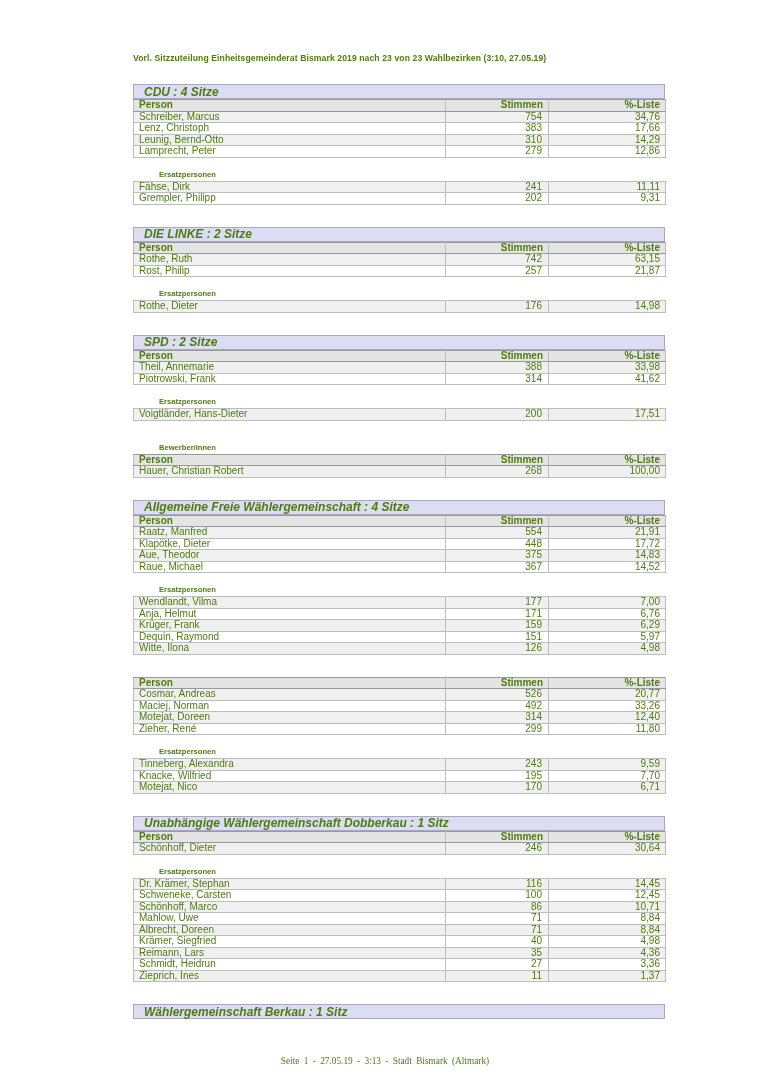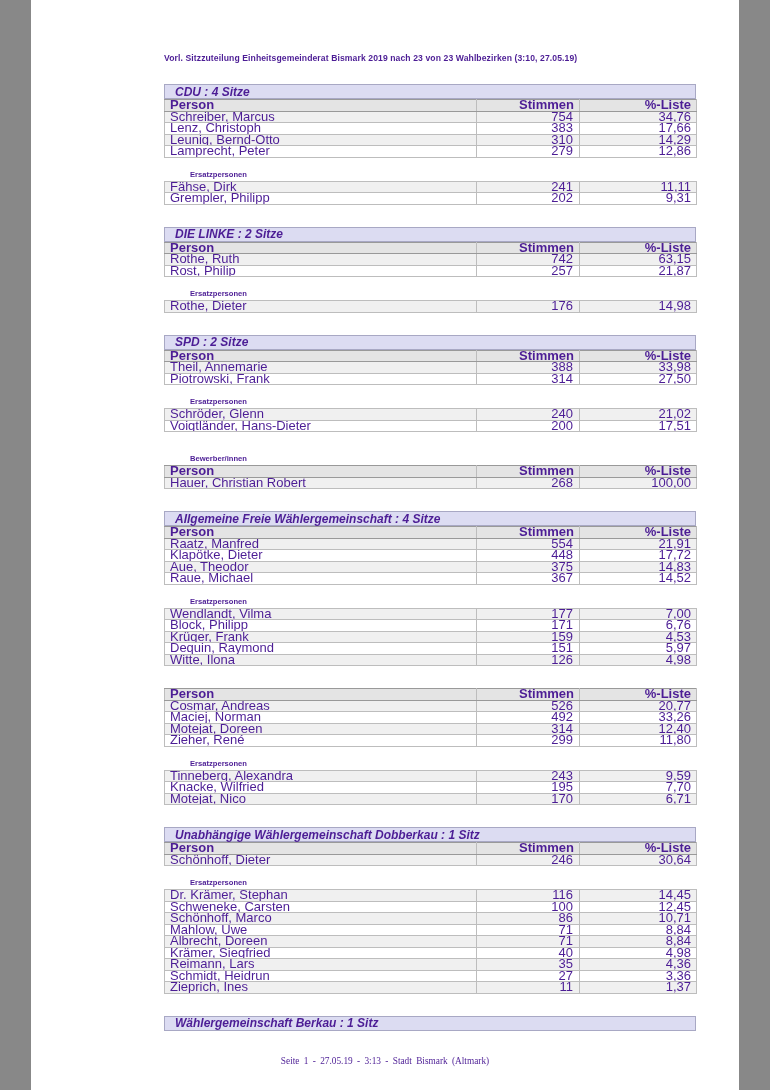--- a/index.html
+++ b/index.html
@@ -1,22 +1,22 @@
 <!DOCTYPE html>
 <html><head>
 <meta charset="utf-8">
 <style>
   html,body{margin:0;padding:0;}
   body{background:#888;}
   .page{
     position:relative;
-    width:708px;height:1090px;
+    width:770px;height:1090px;
     background:#ffffff;
     font-family:"Liberation Sans", sans-serif;
-    color:#4c1d95;
+    color:#4d7c0f;
     overflow:hidden;
     margin:0 auto;
   }
   .content{
     position:absolute;
     left:133px;top:0;
     width:532px;
   }
   .doc-title{
     margin-top:53px;
@@ -42,21 +42,21 @@
     margin-top:12px;
     margin-bottom:2px;
     font-size:7.6px;
     font-weight:bold;
     padding-left:26px;
   }
   table.data-table{
     border-collapse:collapse;
     table-layout:fixed;
     width:532px;
-    font-size:13px;
+    font-size:10px;
   }
   table.data-table col.c-person{width:312px;}
   table.data-table col.c-stimmen{width:103px;}
   table.data-table col.c-liste{width:117px;}
   table.data-table th, table.data-table td{
     border:1px solid #bdbdbd;
     padding:1px 5px;
     height:8.5px;
     line-height:8.5px;
     overflow:hidden;
@@ -210,37 +210,32 @@
             </thead>
             <tbody>
               <tr>
                 <td class="al">Theil, Annemarie</td>
                 <td class="ar num">388</td>
                 <td class="ar">33,98</td>
               </tr>
               <tr>
                 <td class="al">Piotrowski, Frank</td>
                 <td class="ar num">314</td>
-                <td class="ar">27,50</td>
-              </tr>
-            </tbody>
-          </table>
-          <div class="group-label">Ersatzpersonen</div>
-          <table class="data-table">
-            <colgroup>
-              <col class="c-person">
-              <col class="c-stimmen">
-              <col class="c-liste">
-            </colgroup>
-            <tbody>
-              <tr>
-                <td class="al">Schröder, Glenn</td>
-                <td class="ar num">240</td>
-                <td class="ar">21,02</td>
-              </tr>
+                <td class="ar">41,62</td>
+              </tr>
+            </tbody>
+          </table>
+          <div class="group-label">Ersatzpersonen</div>
+          <table class="data-table">
+            <colgroup>
+              <col class="c-person">
+              <col class="c-stimmen">
+              <col class="c-liste">
+            </colgroup>
+            <tbody>
               <tr>
                 <td class="al">Voigtländer, Hans-Dieter</td>
                 <td class="ar num">200</td>
                 <td class="ar">17,51</td>
               </tr>
             </tbody>
           </table>
         </div>
         <div class="section">
           <div class="group-label">Bewerber/innen</div>
@@ -311,28 +306,28 @@
               <col class="c-stimmen">
               <col class="c-liste">
             </colgroup>
             <tbody>
               <tr>
                 <td class="al">Wendlandt, Vilma</td>
                 <td class="ar num">177</td>
                 <td class="ar">7,00</td>
               </tr>
               <tr>
-                <td class="al">Block, Philipp</td>
+                <td class="al">Anja, Helmut</td>
                 <td class="ar num">171</td>
                 <td class="ar">6,76</td>
               </tr>
               <tr>
                 <td class="al">Krüger, Frank</td>
                 <td class="ar num">159</td>
-                <td class="ar">4,53</td>
+                <td class="ar">6,29</td>
               </tr>
               <tr>
                 <td class="al">Dequin, Raymond</td>
                 <td class="ar num">151</td>
                 <td class="ar">5,97</td>
               </tr>
               <tr>
                 <td class="al">Witte, Ilona</td>
                 <td class="ar num">126</td>
                 <td class="ar">4,98</td>

